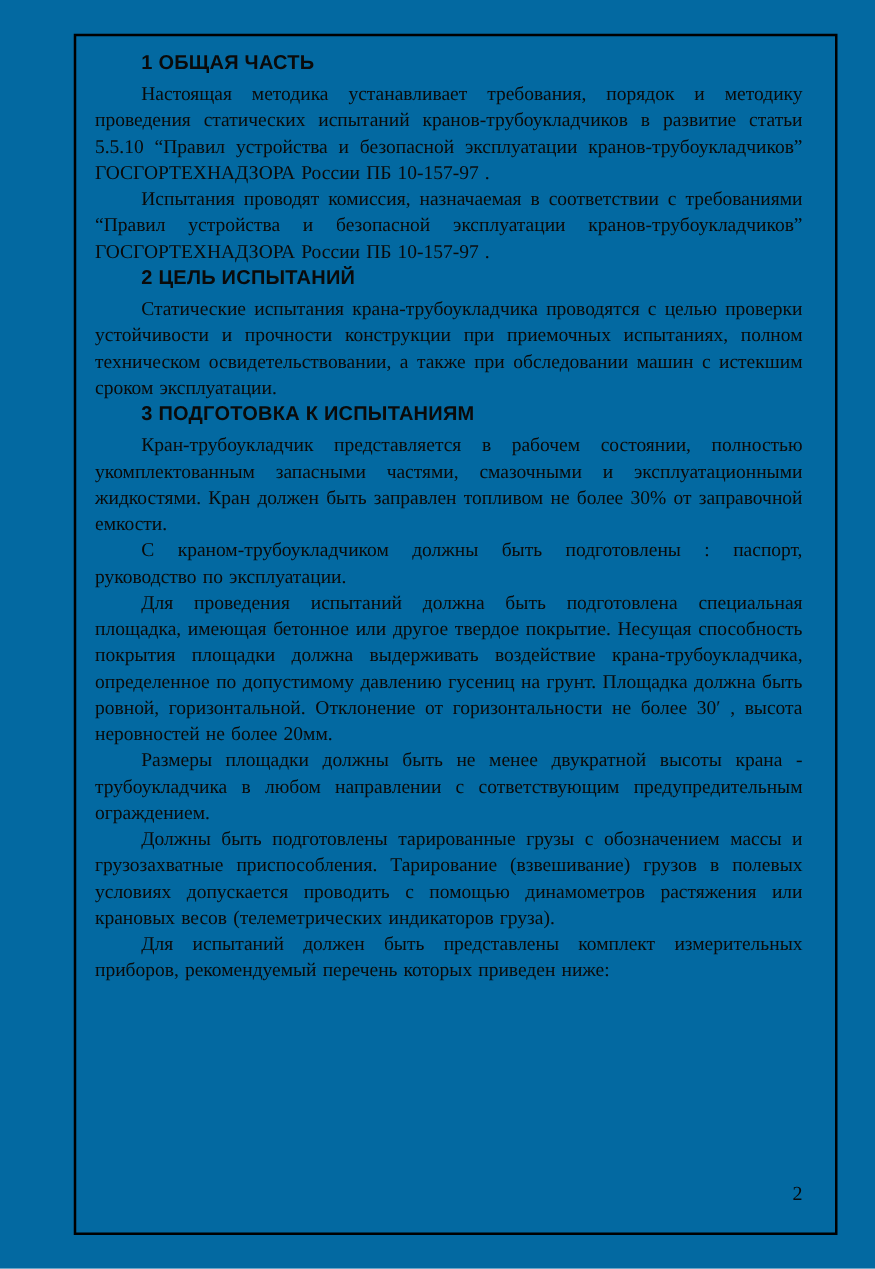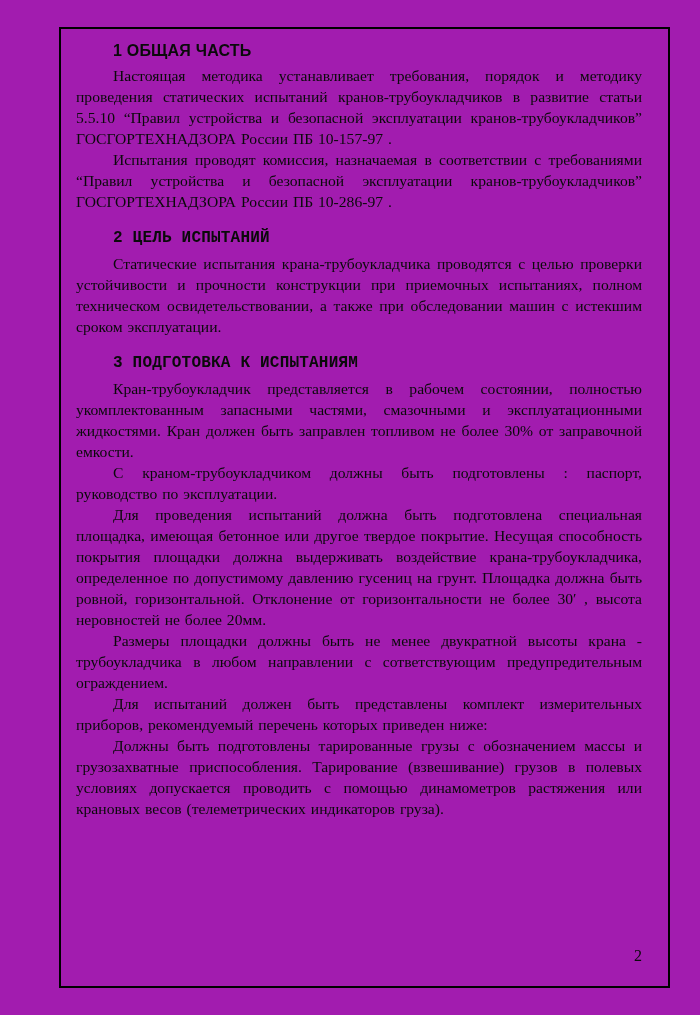--- a/index.html
+++ b/index.html
@@ -4,21 +4,21 @@
 <style>
   html, body {
     margin: 0;
     padding: 0;
     background: #ffffff;
   }
   .sheet {
     position: relative;
     width: 700px;
     height: 1015px;
-    background: #a21caf;
+    background: #0369a1;
     overflow: hidden;
     font-family: "Liberation Serif", serif;
     color: #0a0a0a;
   }
   .frame {
     position: absolute;
     left: 59px;
     top: 27px;
     width: 611px;
     height: 961px;
@@ -34,22 +34,21 @@
   .heading {
     font-family: "Liberation Sans", sans-serif;
     font-weight: bold;
     font-size: 16px;
     line-height: 21px;
     margin: 0 0 4px 0;
     text-indent: 37px;
     letter-spacing: 0.2px;
   }
   .heading.spaced {
-    margin-top: 16px;
-    font-family: Liberation Mono, monospace;
+    margin-top: 0;
   }
   .para {
     font-size: 15.6px;
     line-height: 21px;
     text-align: justify;
     text-indent: 37px;
     margin: 0;
     word-spacing: 1px;
   }
   .page-number {
@@ -63,28 +62,28 @@
 </head>
 <body>
 
 <div class="sheet">
   <div class="frame"></div>
 
   <div class="content">
 
     <h2 class="heading">1 ОБЩАЯ ЧАСТЬ</h2>
     <p class="para">Настоящая методика  устанавливает  требования, порядок и методику проведения статических испытаний  кранов-трубоукладчиков в развитие статьи 5.5.10 “Правил устройства и безопасной эксплуатации кранов-трубоукладчиков” ГОСГОРТЕХНАДЗОРА  России  ПБ 10-157-97 .</p>
-    <p class="para">Испытания проводят комиссия, назначаемая в соответствии с требованиями “Правил устройства и безопасной эксплуатации кранов-трубоукладчиков” ГОСГОРТЕХНАДЗОРА  России  ПБ 10-286-97 .</p>
+    <p class="para">Испытания проводят комиссия, назначаемая в соответствии с требованиями “Правил устройства и безопасной эксплуатации кранов-трубоукладчиков” ГОСГОРТЕХНАДЗОРА  России  ПБ 10-157-97 .</p>
 
     <h2 class="heading spaced">2 ЦЕЛЬ ИСПЫТАНИЙ</h2>
     <p class="para">Статические испытания крана-трубоукладчика проводятся с целью проверки устойчивости и прочности конструкции при приемочных испытаниях, полном техническом освидетельствовании, а также при обследовании машин с истекшим сроком эксплуатации.</p>
 
     <h2 class="heading spaced">3 ПОДГОТОВКА К ИСПЫТАНИЯМ</h2>
     <p class="para">Кран-трубоукладчик представляется в рабочем состоянии, полностью укомплектованным запасными частями, смазочными и эксплуатационными жидкостями. Кран должен быть заправлен топливом не более 30% от заправочной емкости.</p>
     <p class="para">С краном-трубоукладчиком должны быть подготовлены : паспорт, руководство по эксплуатации.</p>
     <p class="para">Для проведения испытаний должна быть подготовлена специальная площадка, имеющая бетонное или другое твердое покрытие. Несущая способность покрытия площадки должна выдерживать воздействие крана-трубоукладчика, определенное по допустимому давлению гусениц на грунт. Площадка должна быть ровной, горизонтальной. Отклонение от горизонтальности не более 30′ , высота неровностей не более 20мм.</p>
     <p class="para">Размеры площадки должны быть не менее двукратной высоты крана - трубоукладчика в любом направлении с сответствующим предупредительным ограждением.</p>
+    <p class="para">Должны быть подготовлены тарированные грузы с обозначением массы и грузозахватные приспособления. Тарирование (взвешивание) грузов в полевых условиях допускается проводить с помощью динамометров растяжения или крановых весов (телеметрических индикаторов груза).</p>
     <p class="para">Для испытаний должен быть представлены комплект измерительных приборов, рекомендуемый перечень которых приведен ниже:</p>
-    <p class="para">Должны быть подготовлены тарированные грузы с обозначением массы и грузозахватные приспособления. Тарирование (взвешивание) грузов в полевых условиях допускается проводить с помощью динамометров растяжения или крановых весов (телеметрических индикаторов груза).</p>
   </div>
 
   <div class="page-number">2</div>
 </div>
 
 </body></html>

